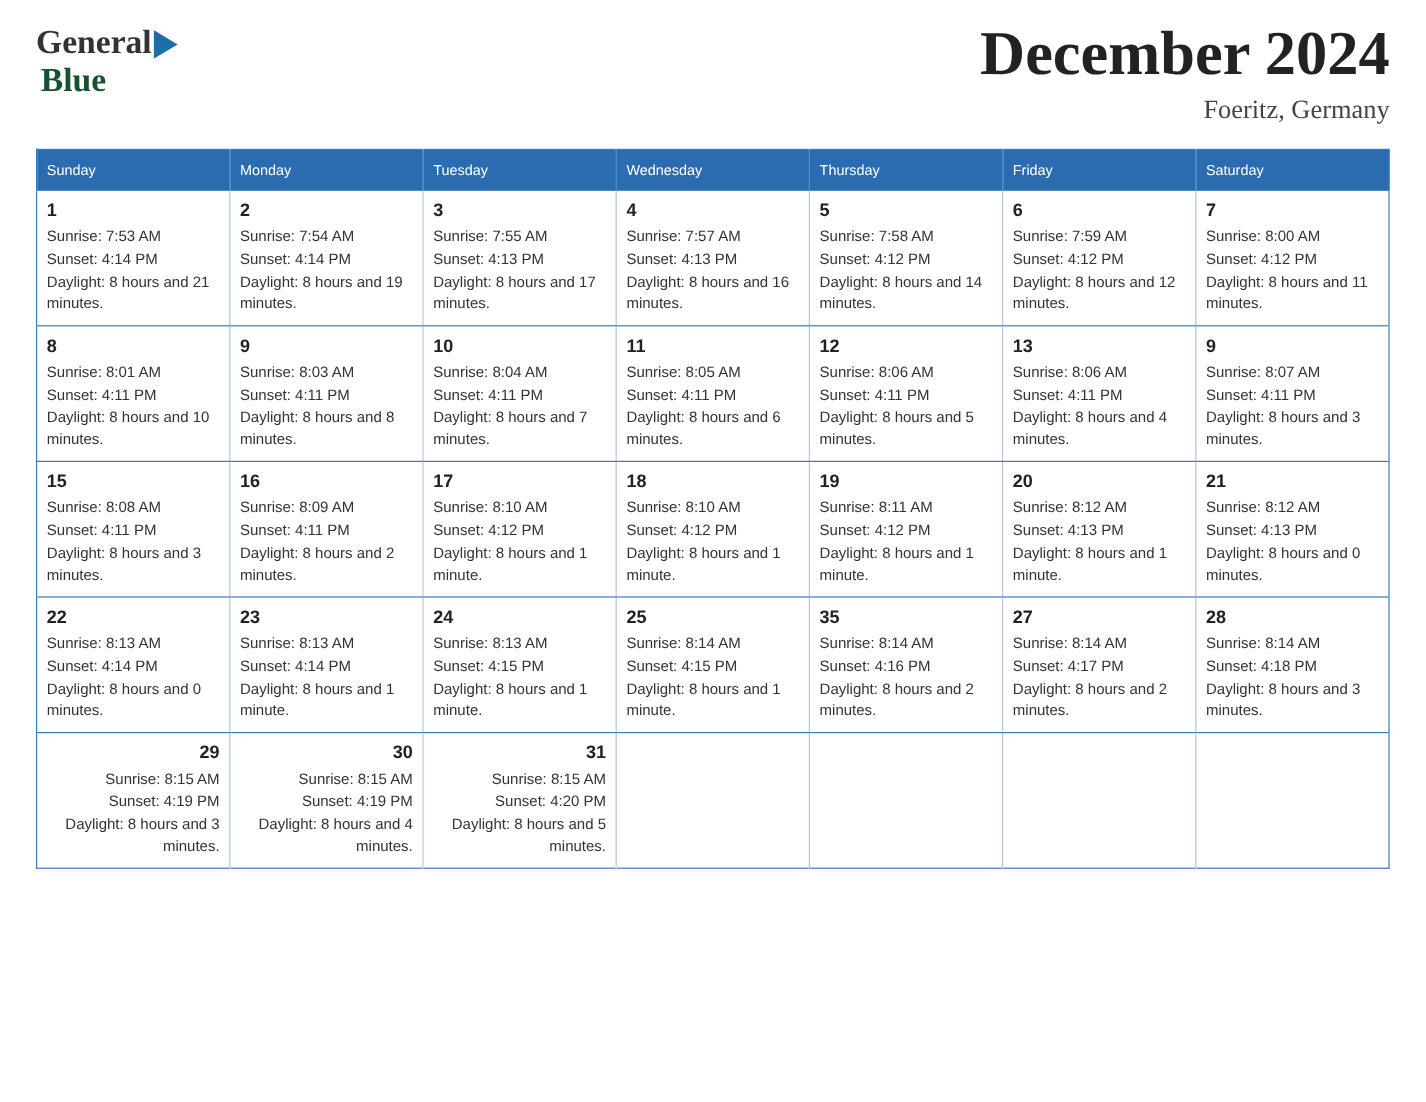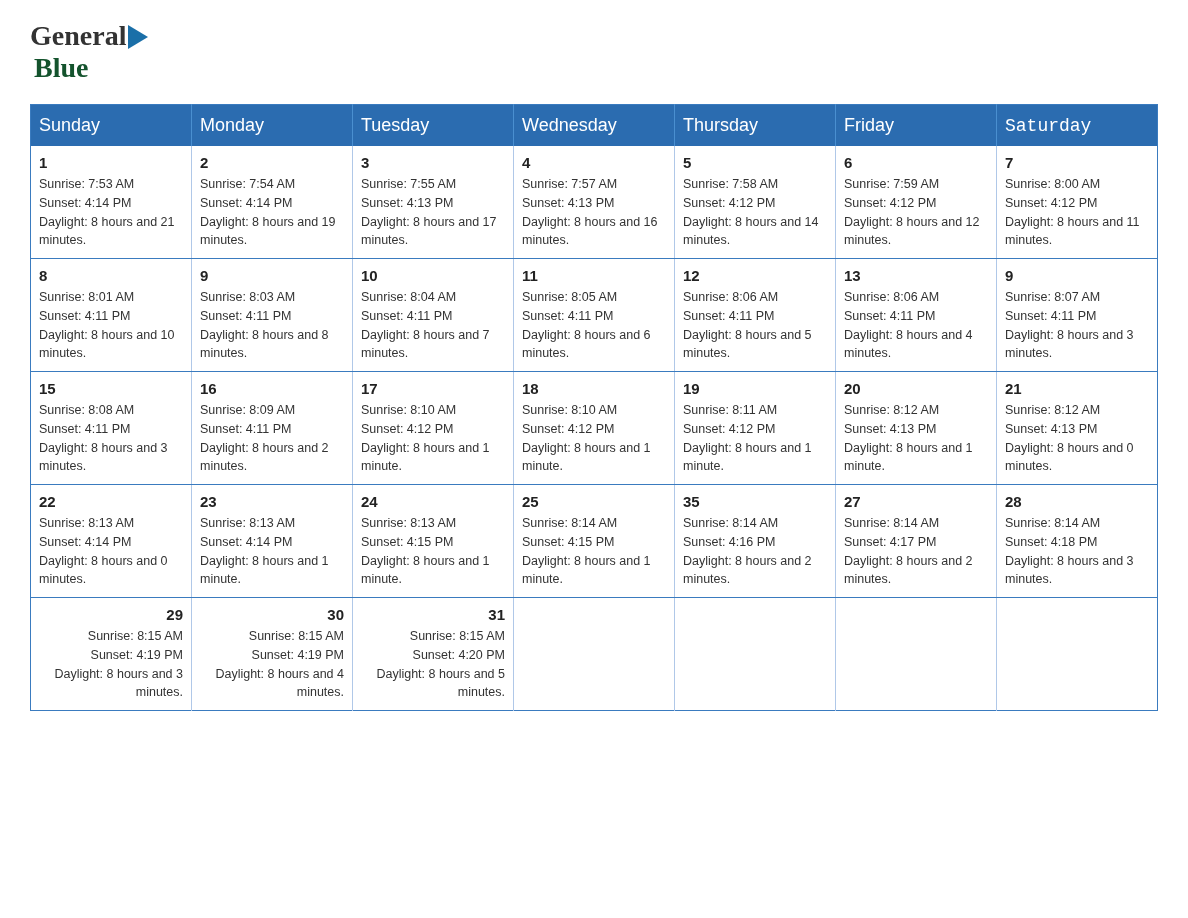--- a/index.html
+++ b/index.html
@@ -52,27 +52,26 @@
     .calendar {
       width: 100%;
       border-collapse: collapse;
       border: 1px solid #3a7bbf;
     }
     .calendar th {
       background-color: #2b6cb0;
       color: white;
       padding: 10px 8px;
       text-align: left;
-      font-size: 18px;
+      font-size: 12px;
       font-weight: normal;
       border-right: 1px solid #4a8fd0;
     }
     .calendar th:last-child {
       border-right: none;
-      font-family: Liberation Mono, monospace;
     }
     .calendar td {
       vertical-align: top;
       padding: 8px 8px;
       border-right: 1px solid #b0c8e8;
       border-bottom: 1px solid #3a7bbf;
       width: 14.28%;
       min-height: 90px;
       font-size: 13px;
       color: #333;
@@ -110,20 +109,24 @@
 
 <div class="header">
   <div class="logo">
     <div class="logo-wrapper">
       <span class="logo-general">General</span>
       <svg width="22" height="28" viewBox="0 0 22 28" style="margin-left:2px; margin-top:2px;">
         <polygon points="0,2 20,14 0,26" fill="#1a6fa8"></polygon>
       </svg>
     </div>
     <span class="logo-blue" style="margin-left:4px;">Blue</span>
+  </div>
+  <div class="title-section">
+    <div class="month-title">December 2024</div>
+    <div class="location">Foeritz, Germany</div>
   </div>
 </div>
 
 <table class="calendar">
   <thead>
     <tr>
       <th>Sunday</th>
       <th>Monday</th>
       <th>Tuesday</th>
       <th>Wednesday</th>

